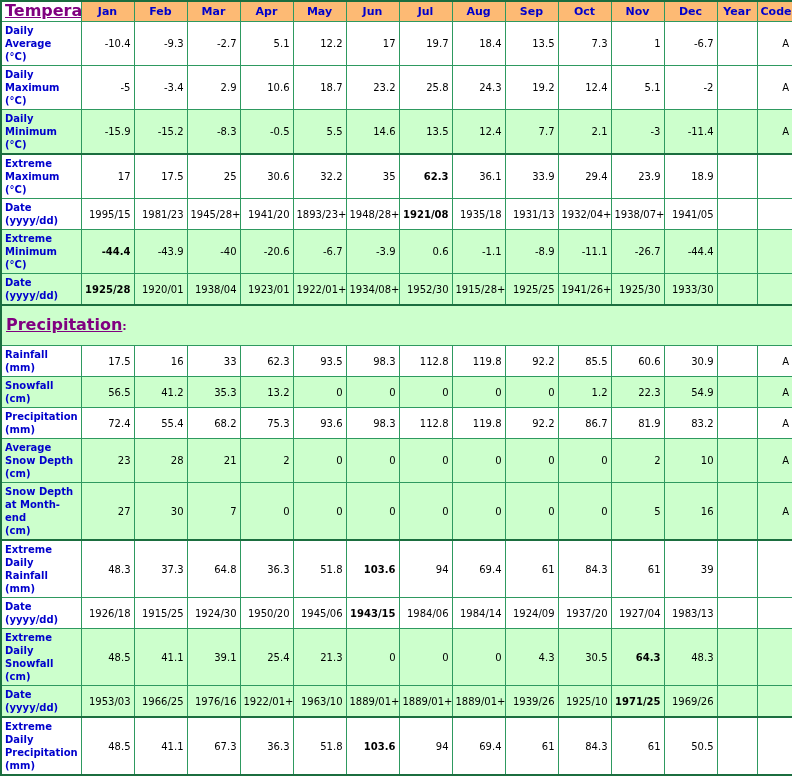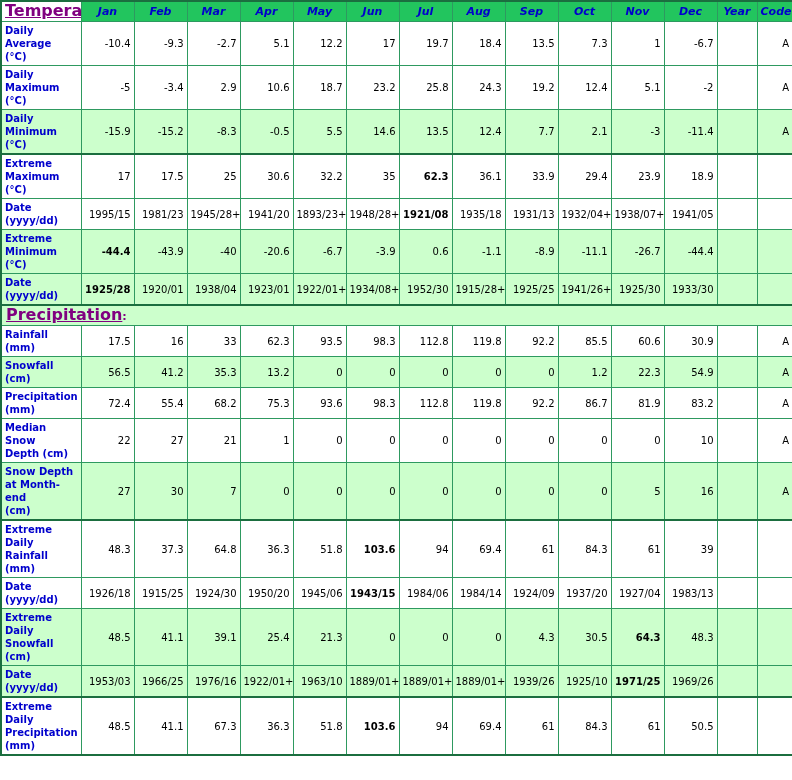--- a/index.html
+++ b/index.html
@@ -33,36 +33,36 @@
     background:#ccffcc;
   }
   td.val{
     text-align:right;
     color:#000000;
     padding-right:3px;
   }
   td.val.boldval{font-weight:bold;}
   tr.bg-white td, tr.bg-white th{background:#ffffff;}
   tr.bg-green td, tr.bg-green th{background:#ccffcc;}
-  tr.bg-white th.monthhead{background:#22c55e;font-style:italic;}
+  tr.bg-white th.monthhead{background:#fdba74;}
   tr.thick td, tr.thick th{border-top:2px solid #1b6e3f;}
   .seclink{
     color:#800080;
     font-weight:bold;
     text-decoration:underline;
     cursor:pointer;
     font-size:16px;
   }
   .secsuffix{
     color:#800080;
     font-weight:bold;
     font-size:11px;
     text-decoration:none;
   }
-  td.sectioncell{text-align:left;padding:2px 4px;}
+  td.sectioncell{text-align:left;padding:12px 4px;}
   th.cornercell{background:#ffffff;text-align:left;}
 </style>
 </head>
 <body>
 
 <table class="climate">
   <colgroup>
     <col style="width:80px">
     <col style="width:53px">
       <col style="width:53px">
@@ -278,34 +278,35 @@
         <td class="val">98.3</td>
         <td class="val">112.8</td>
         <td class="val">119.8</td>
         <td class="val">92.2</td>
         <td class="val">86.7</td>
         <td class="val">81.9</td>
         <td class="val">83.2</td>
         <td class="val"></td>
         <td class="val">A</td>
       </tr>
-      <tr class="bg-white">
-        <th class="rowlabel">Median Snow
-Depth (cm)</th>
-        <td class="val">22</td>
-        <td class="val">27</td>
+      <tr class="bg-green">
+        <th class="rowlabel">Average
+Snow Depth
+(cm)</th>
+        <td class="val">23</td>
+        <td class="val">28</td>
         <td class="val">21</td>
-        <td class="val">1</td>
-        <td class="val">0</td>
-        <td class="val">0</td>
-        <td class="val">0</td>
-        <td class="val">0</td>
-        <td class="val">0</td>
-        <td class="val">0</td>
-        <td class="val">0</td>
+        <td class="val">2</td>
+        <td class="val">0</td>
+        <td class="val">0</td>
+        <td class="val">0</td>
+        <td class="val">0</td>
+        <td class="val">0</td>
+        <td class="val">0</td>
+        <td class="val">2</td>
         <td class="val">10</td>
         <td class="val"></td>
         <td class="val">A</td>
       </tr>
       <tr class="bg-green">
         <th class="rowlabel">Snow Depth
 at Month-end
 (cm)</th>
         <td class="val">27</td>
         <td class="val">30</td>

